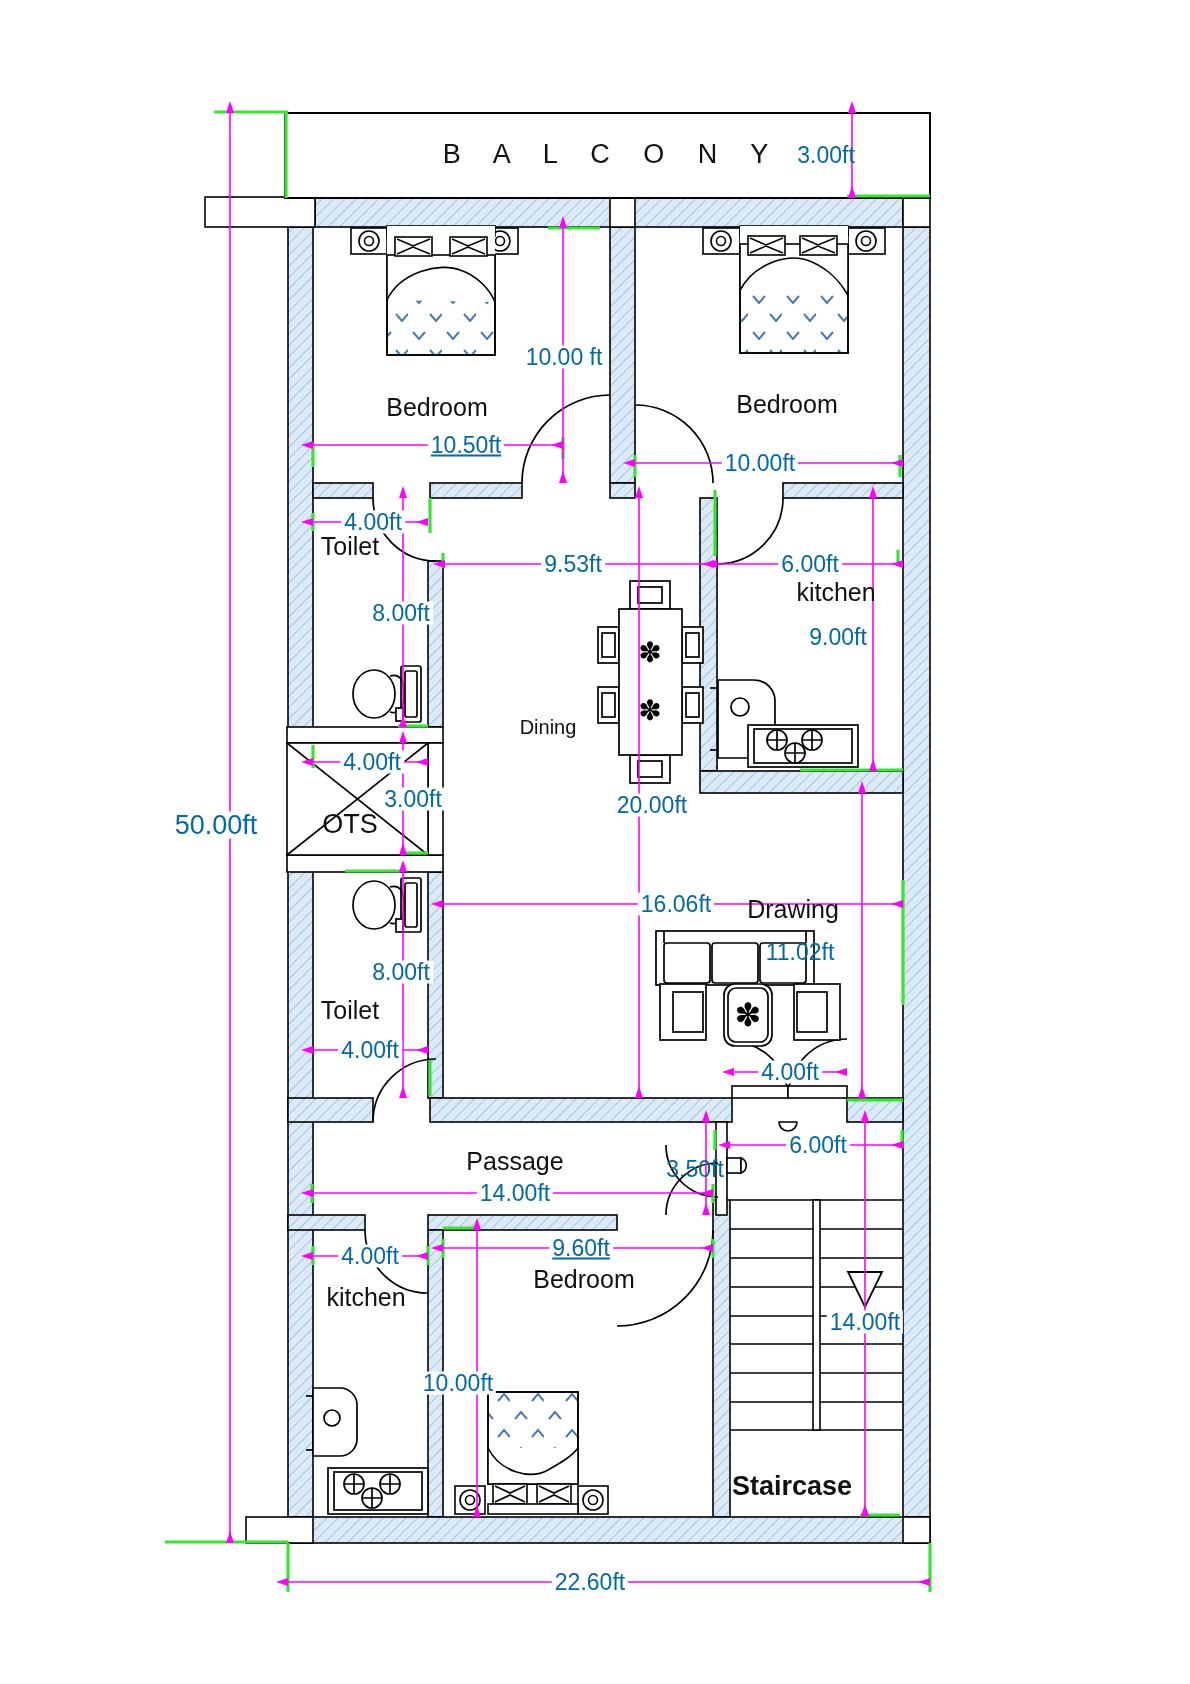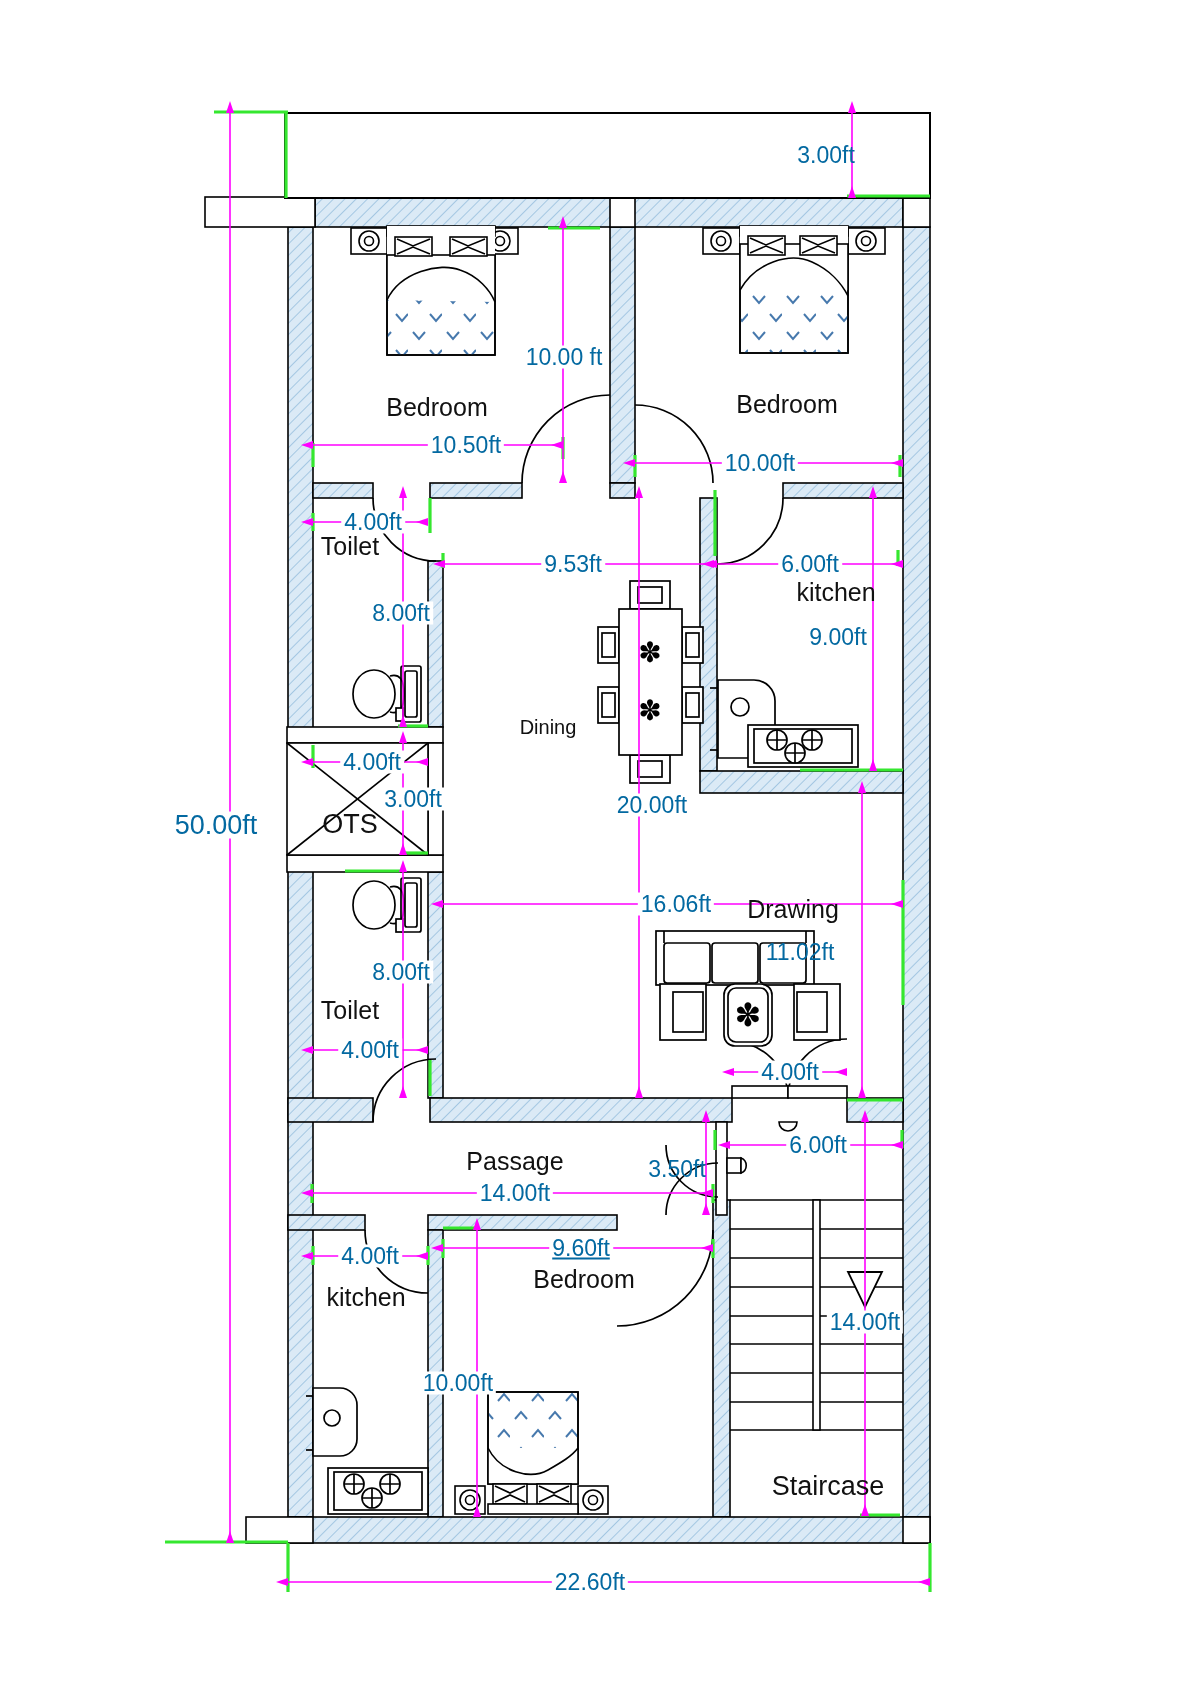--- a/index.html
+++ b/index.html
@@ -325,26 +325,27 @@
     <line x1="730" y1="1145" x2="903" y2="1145" marker-start="url(#arr)" marker-end="url(#arr)"></line>
     <line x1="313" y1="1193" x2="713" y2="1193" marker-start="url(#arr)" marker-end="url(#arr)"></line>
     <line x1="313" y1="1256" x2="428" y2="1256" marker-start="url(#arr)" marker-end="url(#arr)"></line>
     <line x1="443" y1="1248" x2="713" y2="1248" marker-start="url(#arr)" marker-end="url(#arr)"></line>
     <line x1="477" y1="1230" x2="477" y2="1517" marker-start="url(#arr)" marker-end="url(#arr)"></line>
     <line x1="865" y1="1122" x2="865" y2="1516" marker-start="url(#arr)" marker-end="url(#arr)"></line>
     <line x1="288" y1="1582" x2="930" y2="1582" marker-start="url(#arr)" marker-end="url(#arr)"></line>
   </g>
 </svg>
 
+<span class="lbl balcony-t" style="left:612px;top:154px;">B A L C O N Y</span>
 <span class="dim" style="left:826px;top:155px;">3.00ft</span>
 
 <span class="lbl" style="left:437px;top:407px;">Bedroom</span>
 <span class="lbl" style="left:787px;top:404px;">Bedroom</span>
 <span class="dim bg" style="left:564px;top:357px;">10.00 ft</span>
-<span class="dim bg" style="left:466px;top:445px;">10.50ft</span>
+<span class="dim bg" style="left:466px;top:445px;text-decoration:underline;">10.50ft</span>
 <span class="dim bg" style="left:760px;top:463px;">10.00ft</span>
 
 <span class="dim bg" style="left:373px;top:522px;">4.00ft</span>
 <span class="lbl" style="left:350px;top:546px;">Toilet</span>
 <span class="dim bg" style="left:401px;top:613px;">8.00ft</span>
 
 <span class="dim bg" style="left:573px;top:564px;">9.53ft</span>
 <span class="dim bg" style="left:810px;top:564px;">6.00ft</span>
 <span class="lbl" style="left:836px;top:592px;">kitchen</span>
 <span class="dim bg" style="left:838px;top:637px;">9.00ft</span>
@@ -362,32 +363,32 @@
 <span class="lbl" style="left:793px;top:909px;">Drawing</span>
 <span class="dim" style="left:800px;top:952px;text-align:center;">11.02ft</span>
 
 <span class="dim bg" style="left:401px;top:972px;">8.00ft</span>
 <span class="lbl" style="left:350px;top:1010px;">Toilet</span>
 <span class="dim bg" style="left:370px;top:1050px;">4.00ft</span>
 
 <span class="dim bg" style="left:790px;top:1072px;">4.00ft</span>
 
 <span class="lbl" style="left:515px;top:1161px;">Passage</span>
-<span class="dim" style="left:677px;top:1169px;">3.50ft</span>
+<span class="dim" style="left:695px;top:1169px;">3.50ft</span>
 <span class="dim bg" style="left:818px;top:1145px;">6.00ft</span>
 <span class="dim bg" style="left:515px;top:1193px;">14.00ft</span>
 
 <span class="dim bg" style="left:370px;top:1256px;">4.00ft</span>
 <span class="lbl" style="left:366px;top:1297px;">kitchen</span>
 <span class="dim bg" style="left:581px;top:1248px;text-decoration:underline;">9.60ft</span>
 <span class="lbl" style="left:584px;top:1279px;">Bedroom</span>
 <span class="dim bg" style="left:458px;top:1383px;">10.00ft</span>
 
 <span class="dim bg" style="left:865px;top:1322px;">14.00ft</span>
-<span class="lbl big" style="left:828px;top:1486px;">Staircase</span>
+<span class="lbl big" style="left:792px;top:1486px;font-weight:bold;">Staircase</span>
 
 <span class="dim bg" style="left:590px;top:1582px;">22.60ft</span>
 
 <span class="glyph" style="left:650px;top:652px;font-size:28px;">✽</span>
 <span class="glyph" style="left:650px;top:710px;font-size:28px;">✽</span>
 <span class="glyph" style="left:748px;top:1015px;font-size:32px;">✽</span>
 
 </div>
 
 </body></html>

